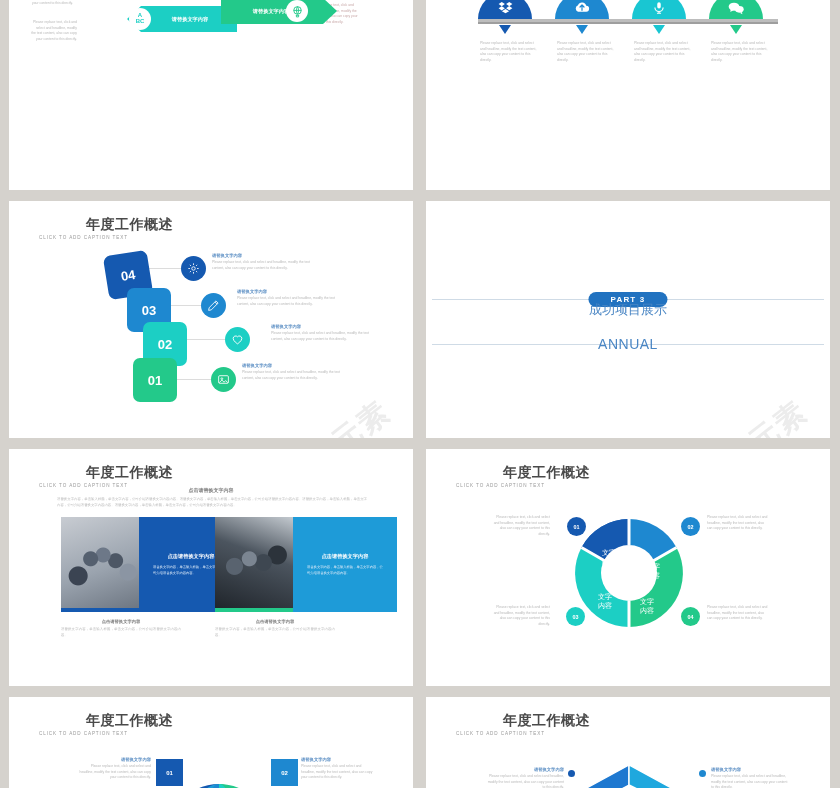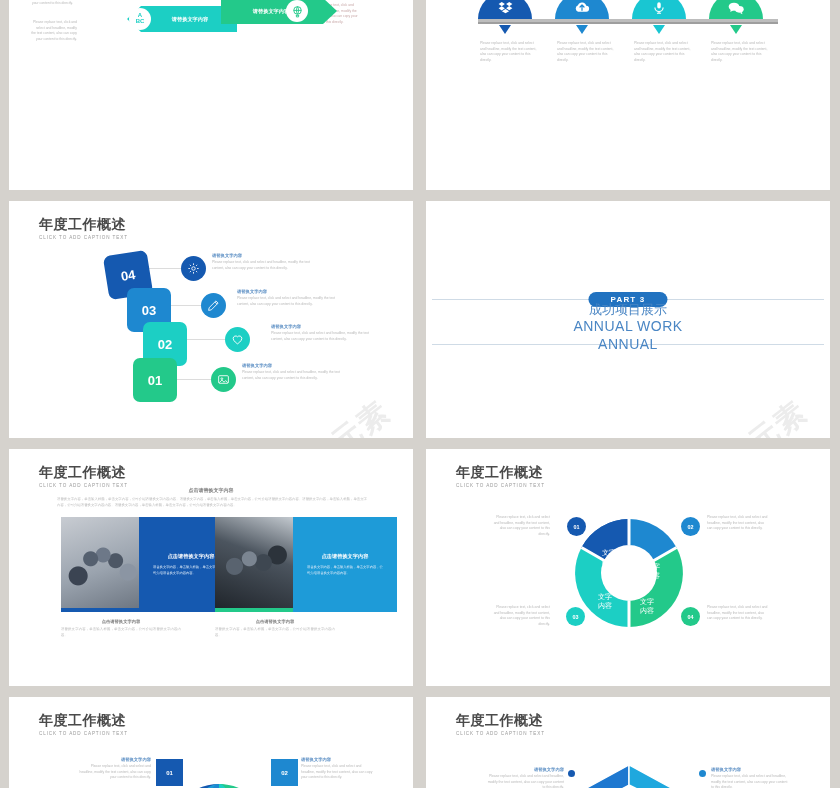--- a/index.html
+++ b/index.html
@@ -17,21 +17,21 @@
     grid-auto-rows:237px;
     column-gap:13px;row-gap:11px;
   }
   .slide{
     position:relative;
     background:#ffffff;
     overflow:hidden;
   }
   
   .hdr{position:absolute;left:30px;top:16px;}
-  .hdr .t{font-size:14px;font-weight:bold;color:#4a4a4a;letter-spacing:.5px;line-height:1.1;}
+  .hdr .t{font-size:14px;font-weight:bold;color:#4a4a4a;letter-spacing:.5px;line-height:1.1;margin-left:47px;}
   .hdr .s{font-size:4.6px;color:#9a9a9a;letter-spacing:.9px;margin-top:3px;}
   .wm{
     position:absolute;right:14px;bottom:14px;
     font-size:30px;color:#ececec;font-weight:bold;
     transform:rotate(-38deg);transform-origin:100% 100%;
     letter-spacing:2px;pointer-events:none;user-select:none;
   }
   .ph{color:#b9b9b9;font-size:3.4px;line-height:1.65;}
   .ph-blue{color:#5c8fc4;font-size:4.3px;font-weight:bold;}
   .ph-gray{color:#7d7d7d;font-size:4.3px;font-weight:bold;}
@@ -227,21 +227,20 @@
       <div class="ph-blue">请替换文字内容</div>
       <div class="ph" style="margin-top:2px;">Please replace text, click and select and headline, modify the text content, also can copy your content to this directly.</div>
     </div>
   </div>
 
   <div class="slide s4">
     <div class="rule" style="top:98px;"></div>
     <div class="rule" style="top:143px;"></div>
     <div class="pill" style="top:91px;">PART  3</div>
     <div class="cvtxt" style="top:100px;font-size:13px;font-family:Liberation Serif, serif;">成功项目展示</div>
-    <div class="cvtxt" style="top:117px;font-size:14px;letter-spacing:.5px;">ANNUAL WORK</div>
     <div class="cvtxt" style="top:135px;font-size:14px;letter-spacing:.5px;">ANNUAL</div>
     <div class="wm">氢元素</div>
   </div>
 
   <div class="slide s5">
     <div class="hdr">
       <div class="t">年度工作概述</div>
       <div class="s">CLICK TO ADD CAPTION TEXT</div>
     </div>
     <div class="ph-gray" style="position:absolute;left:0;right:0;top:38px;text-align:center;font-size:5px;">点击请替换文字内容</div>

